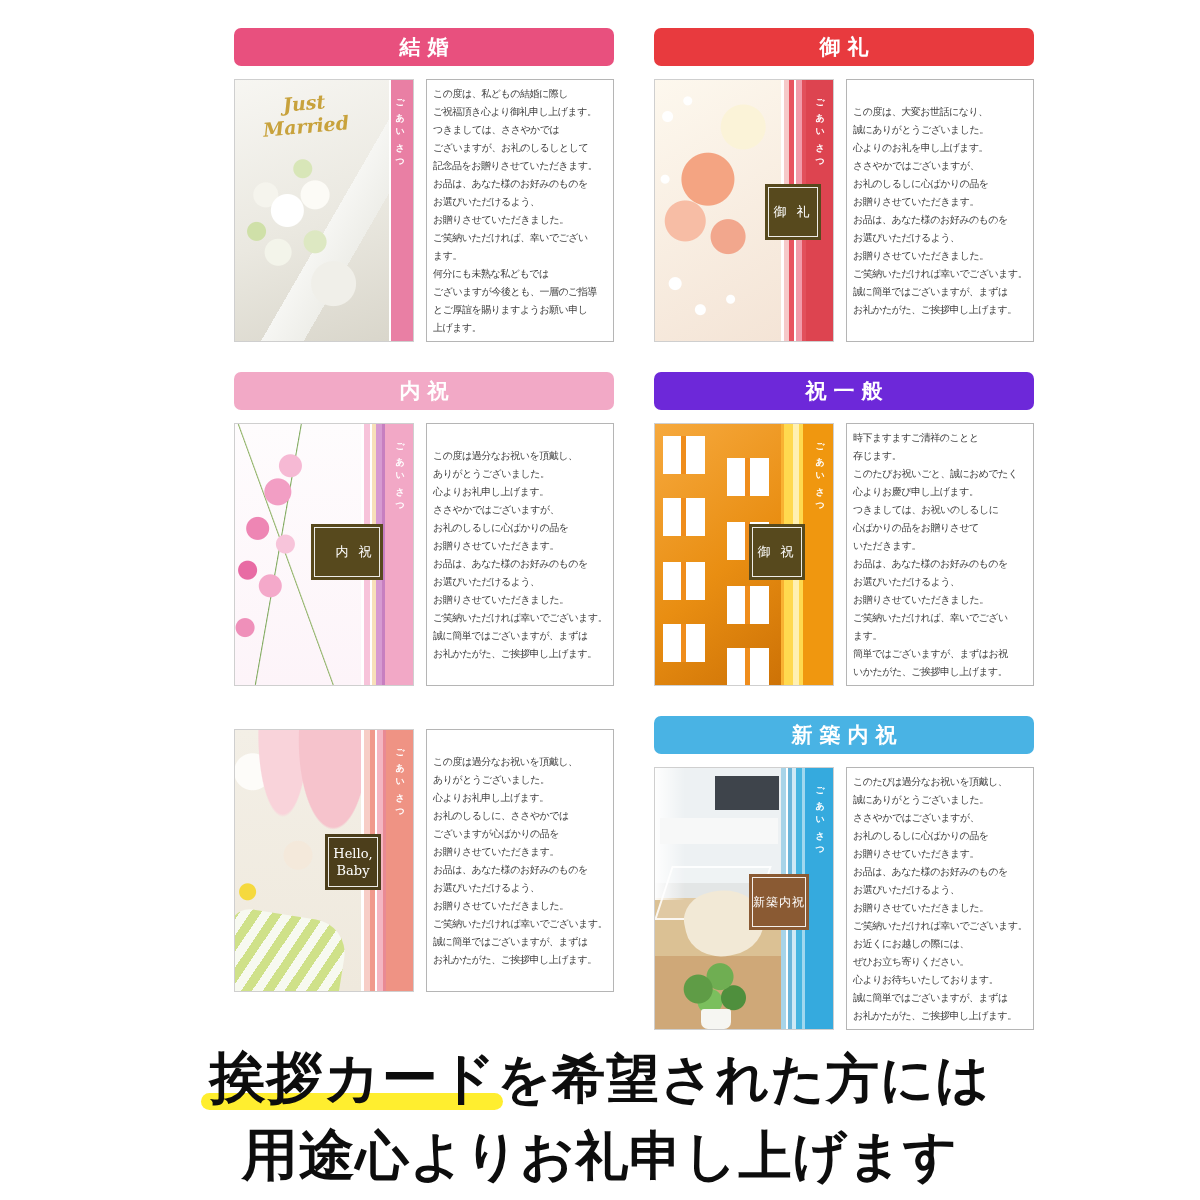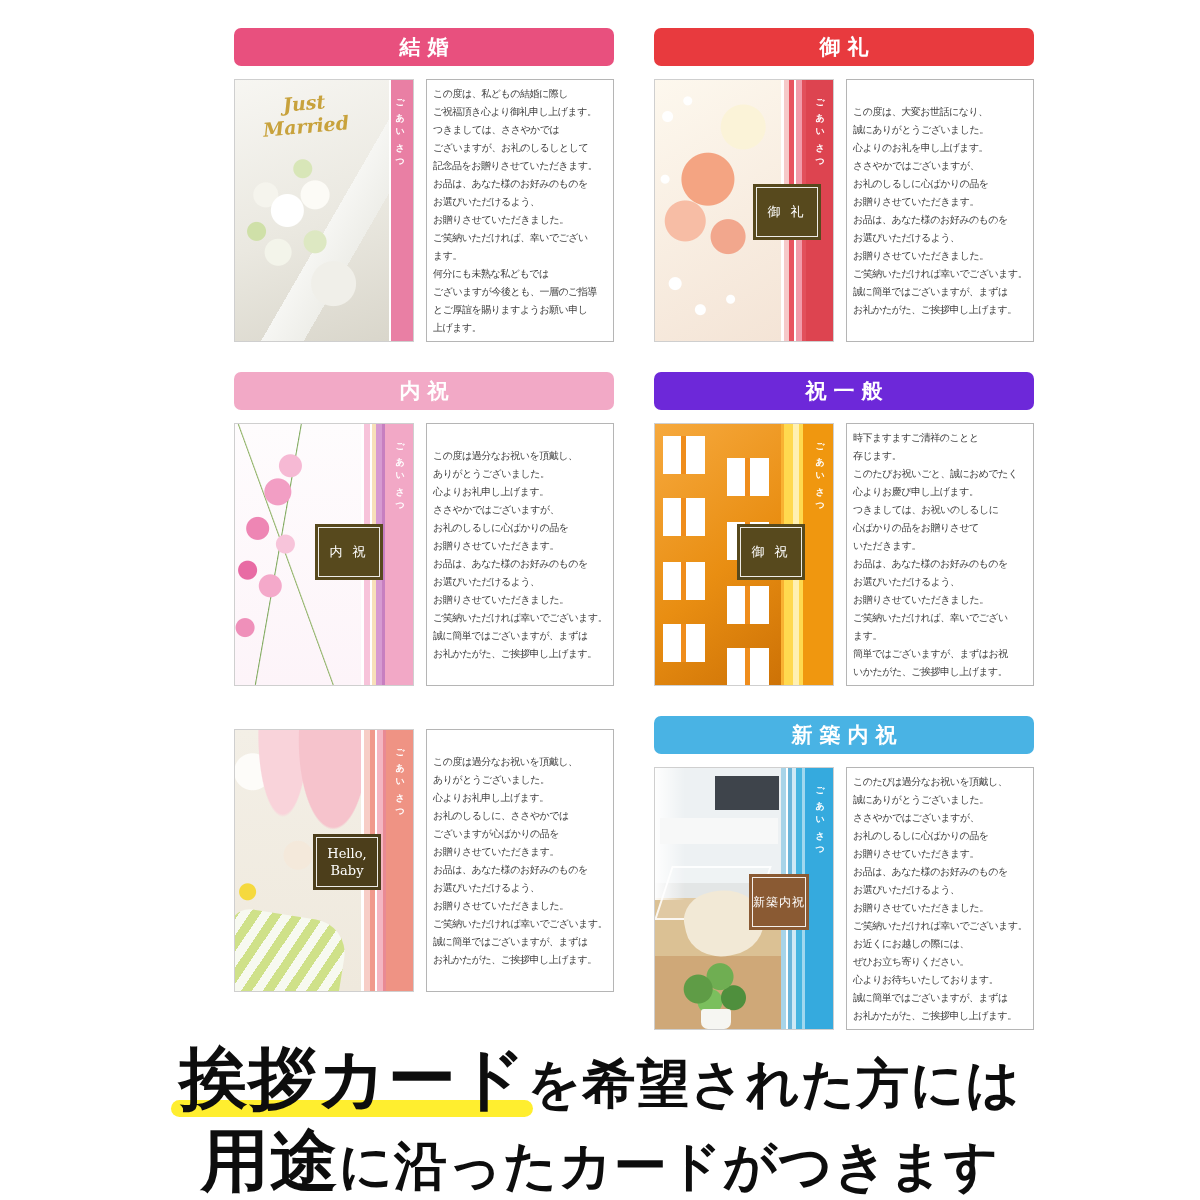--- a/index.html
+++ b/index.html
@@ -30,21 +30,21 @@
   }
   .text-box {
     flex:1; box-sizing:border-box; border:1px solid #b5b5b5; background:#ffffff;
     display:flex; align-items:center; overflow:hidden; padding:6px 5px 6px 6px;
   }
   .text-inner {
     font-family:"DejaVu Serif","Liberation Serif",serif; font-size:10px; line-height:18px;
     letter-spacing:-0.5px; color:#3d3d3d; white-space:pre-line;
   }
   .seal {
-    position:absolute; z-index:3; width:68px; height:56px; background:#57491d; color:#fff;
+    position:absolute; z-index:3; width:56px; height:56px; background:#57491d; color:#fff;
     display:flex; align-items:center; justify-content:center; text-align:center;
     font-family:"DejaVu Serif","Liberation Serif",serif; font-size:13px; letter-spacing:3px;
     box-shadow: inset 0 0 0 3px #57491d, inset 0 0 0 4px rgba(255,255,255,.9);
     white-space:pre-line;
   }
   
   .v-wedding .photo-art { background-image:
     radial-gradient(circle at 34% 50%, #ffffff 0 16px, rgba(255,255,255,0) 17px),
     radial-gradient(circle at 52% 44%, #fcfbf6 0 14px, rgba(255,255,255,0) 15px),
     radial-gradient(circle at 20% 44%, #f5f4ed 0 12px, rgba(255,255,255,0) 13px),
@@ -85,21 +85,21 @@
     radial-gradient(circle at 44% 16%, #f6b9d4 0 11px, rgba(255,255,255,0) 12px),
     radial-gradient(circle at 10% 56%, #e86ba4 0 9px, rgba(255,255,255,0) 10px),
     radial-gradient(circle at 28% 62%, #f4a9ca 0 11px, rgba(255,255,255,0) 12px),
     radial-gradient(circle at 8% 78%, #ef90ba 0 9px, rgba(255,255,255,0) 10px),
     radial-gradient(circle at 40% 46%, #f7c4da 0 9px, rgba(255,255,255,0) 10px),
     linear-gradient(70deg, rgba(255,255,255,0) 44%, #8fb266 44.4%, rgba(255,255,255,0) 45%),
     linear-gradient(100deg, rgba(255,255,255,0) 38%, #7da85a 38.5%, rgba(255,255,255,0) 39.2%),
     linear-gradient(180deg, #fefcfd, #fdf4f9);
   }
   .v-uchi .stripe-band { background:linear-gradient(to right,#ffffff 0 3px,#f7c3da 3px 9px,#ffffff 9px 11px,#f8e0b9 11px 15px,#d79ad1 15px 21px,#c77fc0 21px 24px,#f2a8c6 24px 100%); }
-  .v-uchi .seal { right:30px; top:100px; }
+  .v-uchi .seal { right:30px; top:100px;padding-left:16px; }
   
   .v-iwai .photo-art {
     background-image:
       linear-gradient(#ef8d1c,#ef8d1c),linear-gradient(#ef8d1c,#ef8d1c),linear-gradient(#ef8d1c,#ef8d1c),linear-gradient(#ef8d1c,#ef8d1c),
       linear-gradient(#ef8d1c,#ef8d1c),linear-gradient(#ef8d1c,#ef8d1c),linear-gradient(#ef8d1c,#ef8d1c),linear-gradient(#ef8d1c,#ef8d1c),
       linear-gradient(#ffffff,#ffffff),linear-gradient(#ffffff,#ffffff),linear-gradient(#ffffff,#ffffff),linear-gradient(#ffffff,#ffffff),
       linear-gradient(#ffffff,#ffffff),linear-gradient(#ffffff,#ffffff),linear-gradient(#ffffff,#ffffff),linear-gradient(#ffffff,#ffffff),
       linear-gradient(140deg,#f6a93e,#e98e12 55%,#cd7206);
     background-size:5px 38px,5px 38px,5px 38px,5px 38px,5px 38px,5px 38px,5px 38px,5px 38px,
       42px 38px,42px 38px,42px 38px,42px 38px,42px 38px,42px 38px,42px 38px,42px 38px,auto;
@@ -151,21 +151,21 @@
       radial-gradient(circle at 72% 56%, #4f8f3d 0 12px, rgba(255,255,255,0) 13px),
       radial-gradient(circle at 44% 62%, #7bbf5e 0 12px, rgba(255,255,255,0) 13px);
   }
   .pot { position:absolute; left:46px; bottom:0; width:30px; height:20px; z-index:2; background:#f6f6f2; border-radius:3px 3px 7px 7px; }
   .v-home .stripe-band { background:linear-gradient(to right,#a8d4e8 0 5px,#ffffff 5px 7px,#6db6d9 7px 11px,#cfe9f5 11px 15px,#46b5e0 15px 21px,#9fd8ef 21px 24px,#35aade 24px 100%); }
   .v-home .seal { right:24px; top:106px; width:60px; background:#8a5a33; font-size:12px; letter-spacing:1px;
     box-shadow: inset 0 0 0 3px #8a5a33, inset 0 0 0 4px rgba(255,255,255,.9); }
   
   .footer { position:absolute; top:1040px; left:0; width:100%; text-align:center; color:#0d0d0d; font-weight:bold; }
   .f-line { font-size:53px; line-height:76px; letter-spacing:1px; white-space:nowrap; }
-  .xl { font-size:68px; }
+  .xl { font-size:56px; }
   .hl { position:relative; z-index:0; }
   .hl::after {
     content:""; position:absolute; left:-8px; right:-6px; bottom:-1px; height:17px;
     border-radius:9px; z-index:-1; background:var(--hl-color,#ffee2f);
   }
 </style>
 </head>
 <body>
 
 <div class="page">
@@ -342,15 +342,15 @@
 誠に簡単ではございますが、まずは
 お礼かたがた、ご挨拶申し上げます。</div>
         </div>
       </div>
     </section>
 
   </div>
 
   <div class="footer">
     <div class="f-line"><span class="hl xl">挨拶カード</span><span>を希望された方には</span></div>
-    <div class="f-line"><span class="xl">用途</span><span>に沿ったカードがつきます</span></div>
+    <div class="f-line"><span class="xl">用途</span><span>心よりお礼申し上げます</span></div>
   </div>
 </div>
 
 </body></html>

